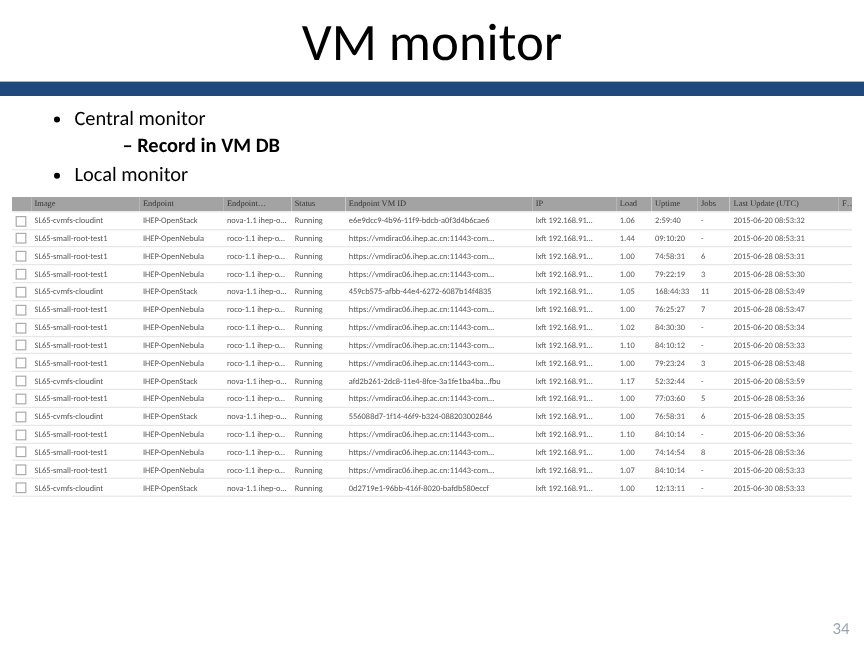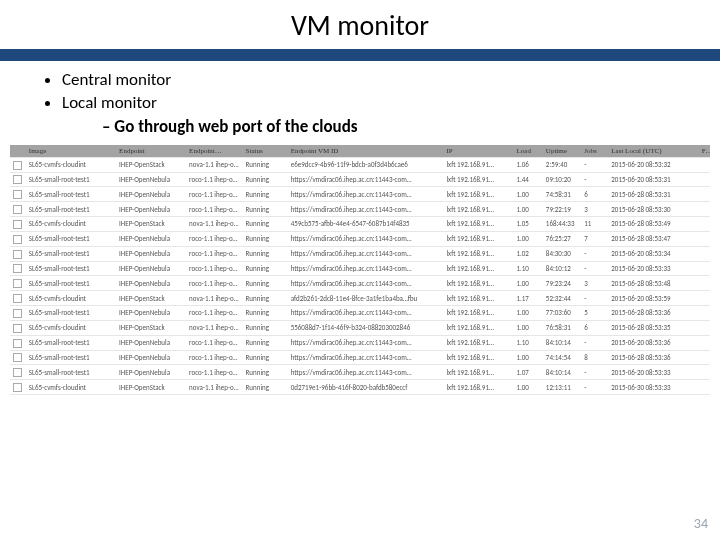--- a/index.html
+++ b/index.html
@@ -17,21 +17,21 @@
     color: #fff;
     height: 12px;
     width: 100%;
   }
   .title-box {
     text-align: center;
     padding: 8px 0 6px 0;
   }
   .title-box h1 {
     margin: 0;
-    font-size: 28px;
+    font-size: 44px;
     font-weight: 400;
     color: #000;
   }
   .content {
     padding: 6px 40px 0 40px;
     font-size: 17px;
     line-height: 1.25;
   }
   .content ul {
     margin: 0;
@@ -111,25 +111,23 @@
 
 <div class="title-box">
   <h1>VM monitor</h1>
 </div>
 <div class="title-band"></div>
 
 <div class="content">
   <ul>
     <li>Central monitor</li>
     <ul>
+      <li>Record in VM DB</li>
     </ul>
     <li>Local monitor</li>
-    <ul>
-      <li>Go through web port of the clouds</li>
-    </ul>
   </ul>
 </div>
 
 <div class="table-wrap">
   <table>
     <colgroup>
       <col class="c0">
         <col class="c1">
         <col class="c2">
         <col class="c3">
@@ -147,21 +145,21 @@
         <th></th>
         <th>Image</th>
         <th>Endpoint</th>
         <th>Endpoint…</th>
         <th>Status</th>
         <th>Endpoint VM ID</th>
         <th>IP</th>
         <th>Load</th>
         <th>Uptime</th>
         <th>Jobs</th>
-        <th>Last Local (UTC)</th>
+        <th>Last Update (UTC)</th>
         <th>Fr…</th>
       </tr>
     </thead>
     <tbody id="tbody">
         <tr>
           <td class="cb"><span></span></td>
           <td>SL65-cvmfs-cloudint</td>
           <td>IHEP-OpenStack</td>
           <td>nova-1.1 ihep-o…</td>
           <td>Running</td>
@@ -214,21 +212,21 @@
           <td>3</td>
           <td>2015-06-28 08:53:30</td>
           <td></td>
         </tr>
         <tr>
           <td class="cb"><span></span></td>
           <td>SL65-cvmfs-cloudint</td>
           <td>IHEP-OpenStack</td>
           <td>nova-1.1 ihep-o…</td>
           <td>Running</td>
-          <td>459cb575-afbb-44e4-6547-6087b14f4835</td>
+          <td>459cb575-afbb-44e4-6272-6087b14f4835</td>
           <td>lxft 192.168.91…</td>
           <td>1.05</td>
           <td>168:44:33</td>
           <td>11</td>
           <td>2015-06-28 08:53:49</td>
           <td></td>
         </tr>
         <tr>
           <td class="cb"><span></span></td>
           <td>SL65-small-root-test1</td>

